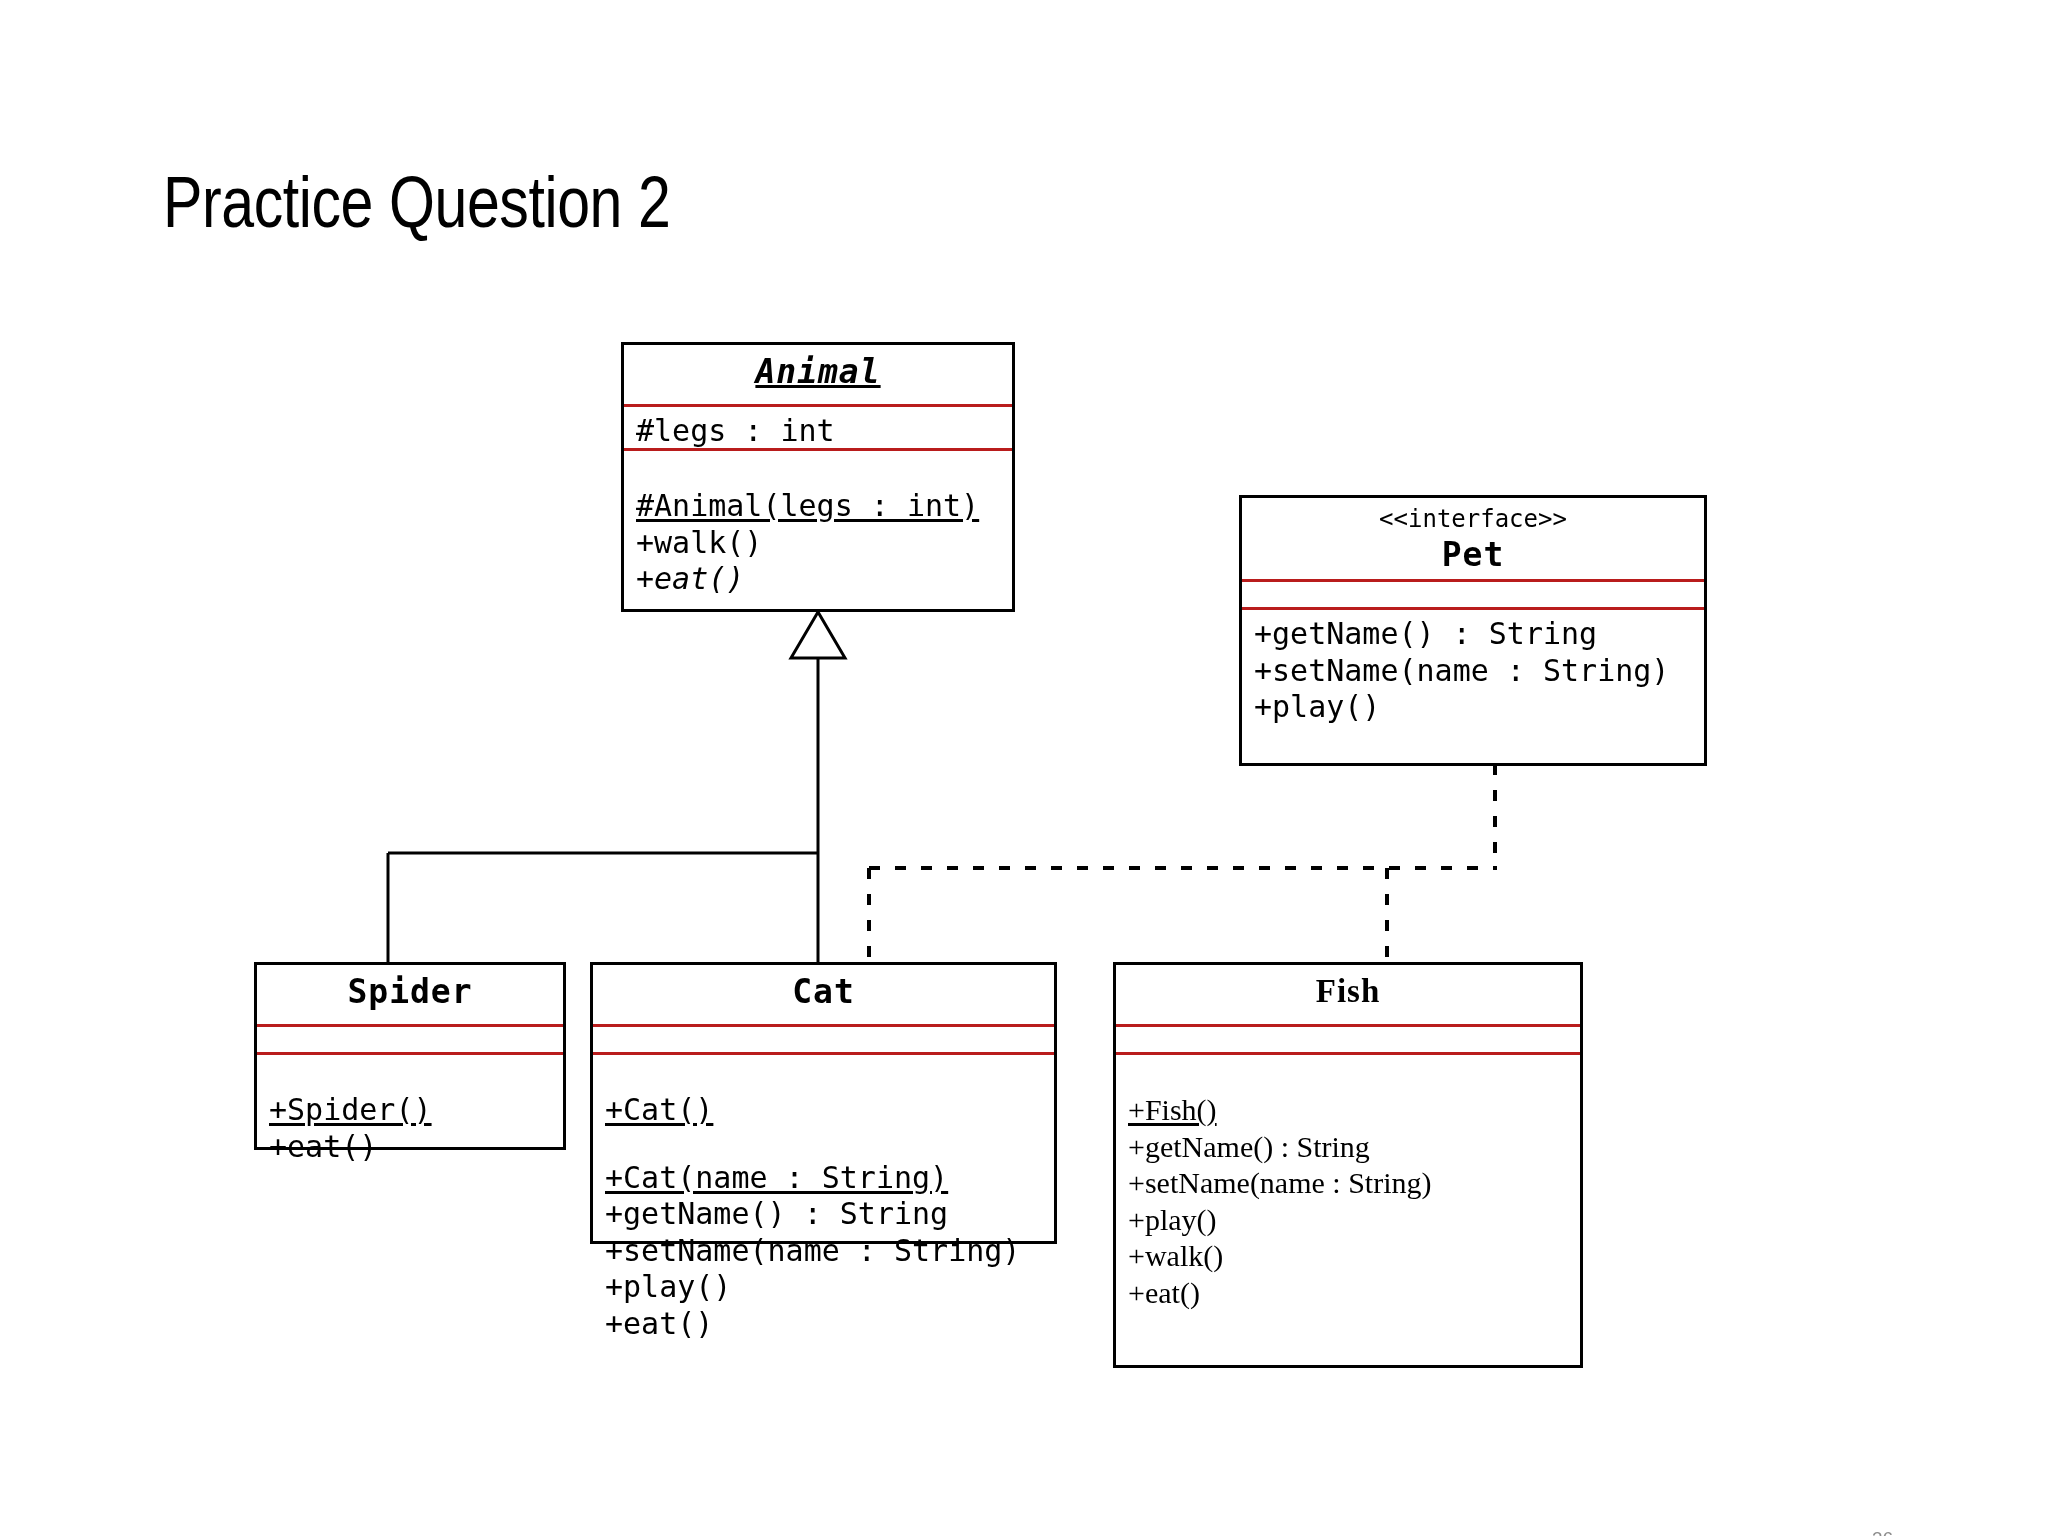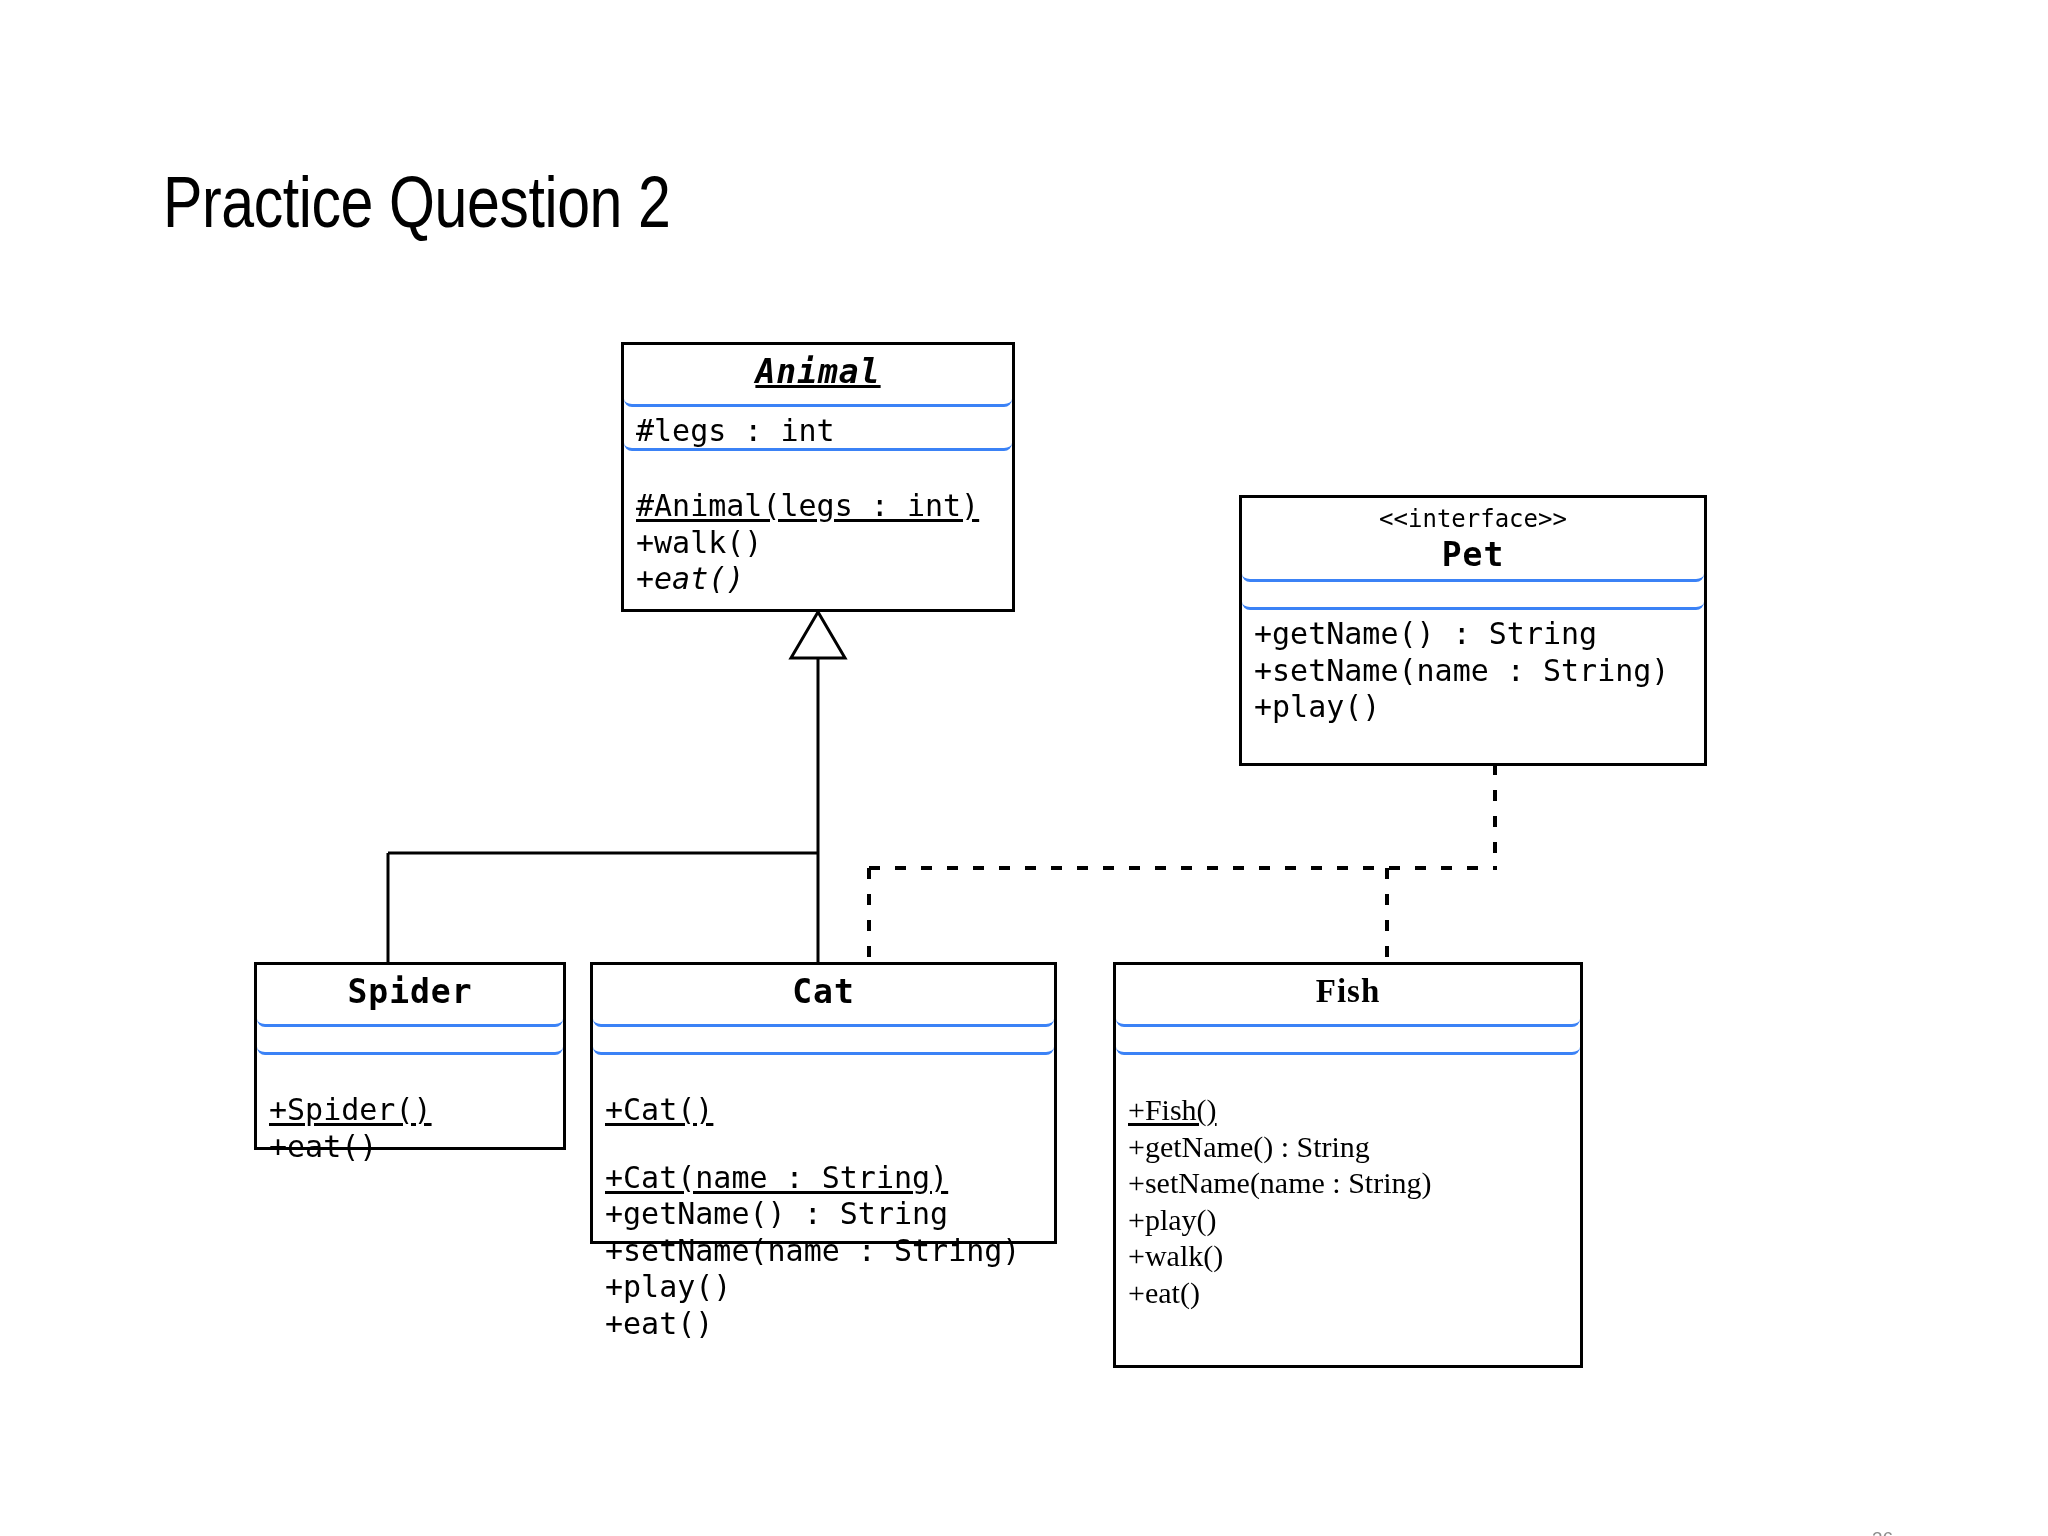--- a/index.html
+++ b/index.html
@@ -49,22 +49,21 @@
     background: #ffffff;
     border: 3px solid #000000;
     font-family: "DejaVu Sans Mono", "Liberation Mono", monospace;
     color: #000000;
   }
   .uml-compartment {
     box-sizing: border-box;
     padding: 6px 12px 8px 12px;
   }
   .uml-compartment.divider {
-    border-bottom: 3px solid #3b82f6;
-    border-radius: 8px;
+    border-bottom: 3px solid #b91c1c;
   }
   .uml-name {
     text-align: center;
     font-weight: bold;
     font-size: 33px;
     line-height: 1.25;
     letter-spacing: 1px;
     white-space: nowrap;
   }
   .uml-name.abstract {

